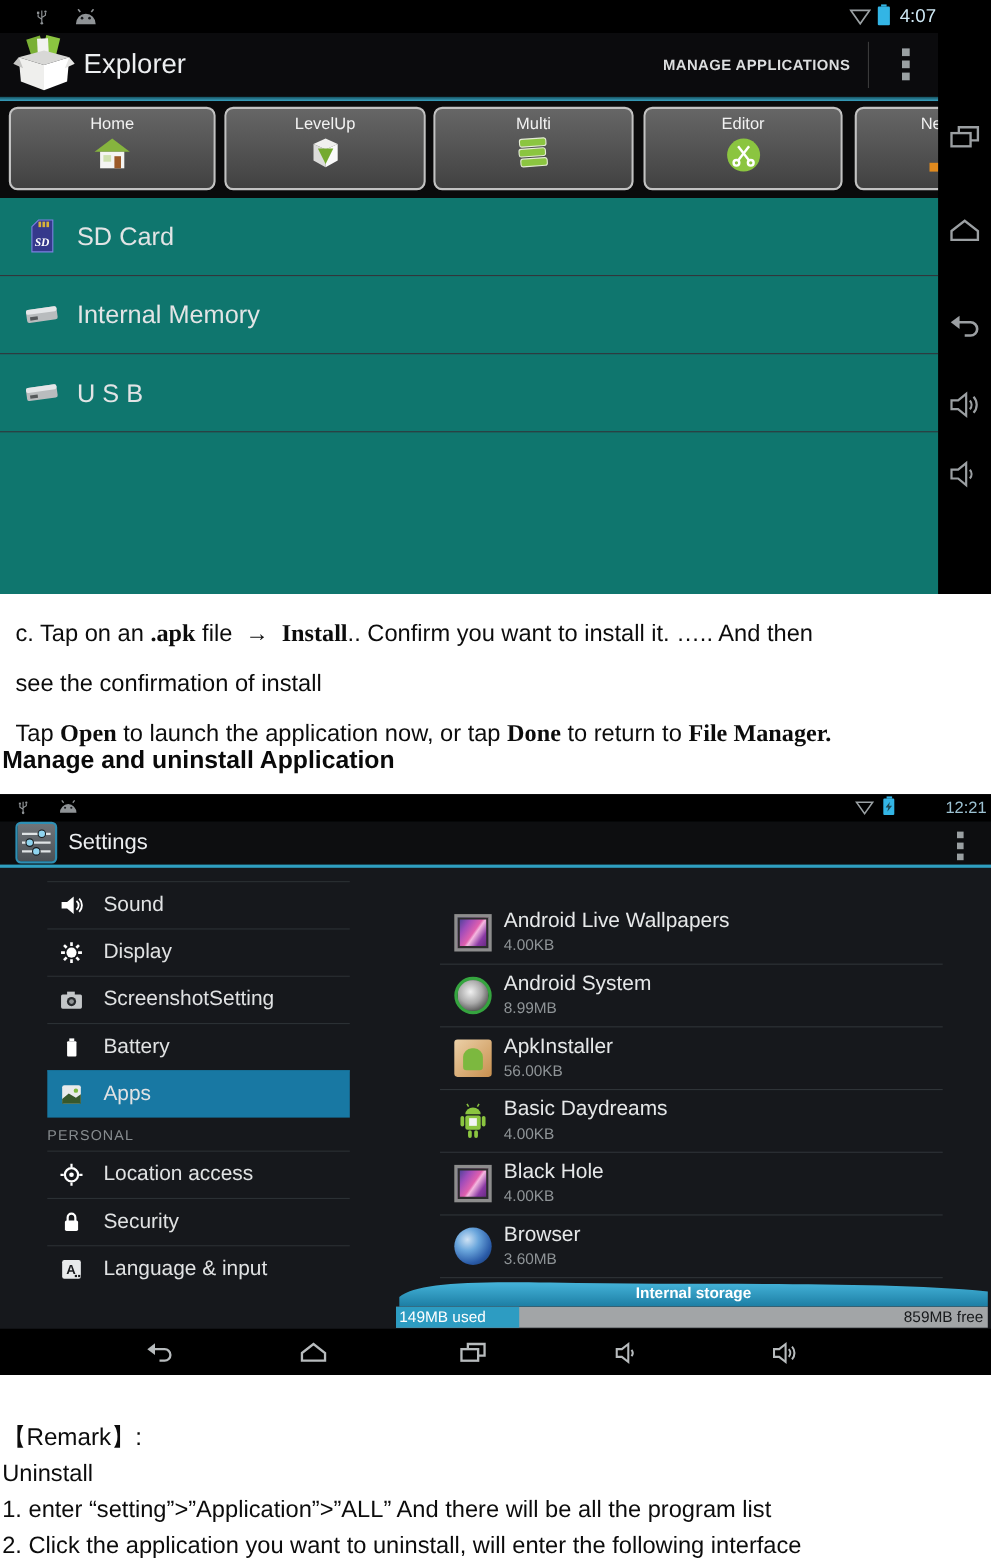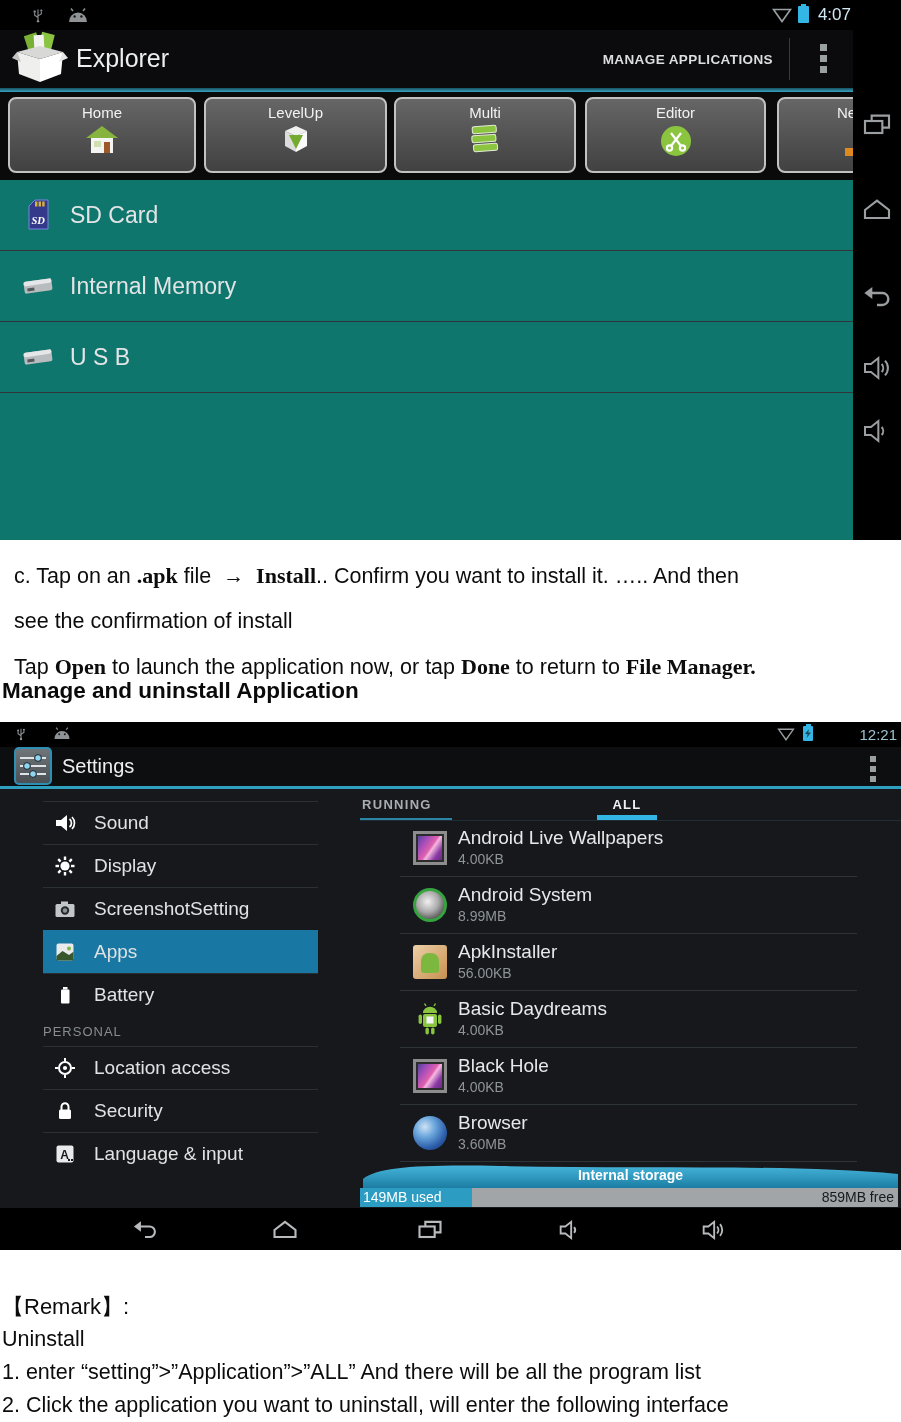--- a/index.html
+++ b/index.html
@@ -343,34 +343,34 @@
         </div>
         <div class="sd-item">
           <svg class="sic" width="24" height="24" viewBox="0 0 24 24">
             <rect x="8" y="4.5" width="7" height="3.5" fill="#c3c6c8"></rect>
             <rect x="2.5" y="7" width="19" height="13" rx="1.5" fill="#c3c6c8"></rect>
             <circle cx="12" cy="13.5" r="4.2" fill="#25282b"></circle>
               <circle cx="12" cy="13.5" r="2.2" fill="#8e9294"></circle>
           </svg>
           <span class="slbl">ScreenshotSetting</span>
         </div>
+        <div class="sd-item">
+          <svg class="sic" width="24" height="24" viewBox="0 0 24 24">
+            <rect x="10" y="4" width="4.5" height="2.5" fill="#fff"></rect>
+            <rect x="8" y="6.5" width="8.5" height="14" rx="1" fill="#fff"></rect>
+          </svg>
+          <span class="slbl">Battery</span>
+        </div>
         <div class="sd-item selected">
           <svg class="sic" width="24" height="24" viewBox="0 0 24 24">
             <rect x="3.5" y="3.5" width="17" height="17" rx="2" fill="#e8eaeb"></rect>
             <path d="M3.5 16 l6-5 l6.5 4 l4.5-3.2 V20.5 h-17 z" fill="#37582c"></path>
             <circle cx="16" cy="8.5" r="2" fill="#7cb83f"></circle>
           </svg>
           <span class="slbl">Apps</span>
-        </div>
-        <div class="sd-item">
-          <svg class="sic" width="24" height="24" viewBox="0 0 24 24">
-            <rect x="10" y="4" width="4.5" height="2.5" fill="#fff"></rect>
-            <rect x="8" y="6.5" width="8.5" height="14" rx="1" fill="#fff"></rect>
-          </svg>
-          <span class="slbl">Battery</span>
         </div>
         <div class="sd-personal">PERSONAL</div>
         <div class="sd-item">
           <svg class="sic" width="24" height="24" viewBox="0 0 24 24">
             <circle cx="12" cy="12" r="6" fill="none" stroke="#fff" stroke-width="2"></circle>
             <circle cx="12" cy="12" r="2.1" fill="#fff"></circle>
             <g stroke="#fff" stroke-width="2">
                 <line x1="12" y1="2" x2="12" y2="5"></line>
                 <line x1="12" y1="19" x2="12" y2="22"></line>
             <line x1="2" y1="12" x2="5" y2="12"></line>
@@ -391,26 +391,20 @@
             <rect x="3.5" y="3.5" width="17" height="17" rx="2" fill="#e8eaeb"></rect>
             <text x="7.2" y="16.5" font-size="12" font-weight="bold" fill="#17191c" font-family="Liberation Sans,sans-serif">A</text>
             <rect x="15" y="17" width="2" height="2" fill="#17191c"></rect>
               <rect x="18" y="17" width="2" height="2" fill="#17191c"></rect>
           </svg>
           <span class="slbl">Language &amp; input</span>
         </div>
       </div>
 
       <div class="s2-panel">
-        <div class="tabstrip">
-          <span class="tab-running">RUNNING</span>
-          <div class="u-thin"></div>
-          <span class="tab-all">ALL</span>
-          <div class="u-thick"></div>
-        </div>
         <div class="app-list">
           <div class="app-row">
             <div class="app-ic ic-wall"></div>
             <span class="app-name">Android Live Wallpapers</span>
             <span class="app-size">4.00KB</span>
           </div>
           <div class="app-row">
             <div class="app-ic ic-sys"></div>
             <span class="app-name">Android System</span>
             <span class="app-size">8.99MB</span>

